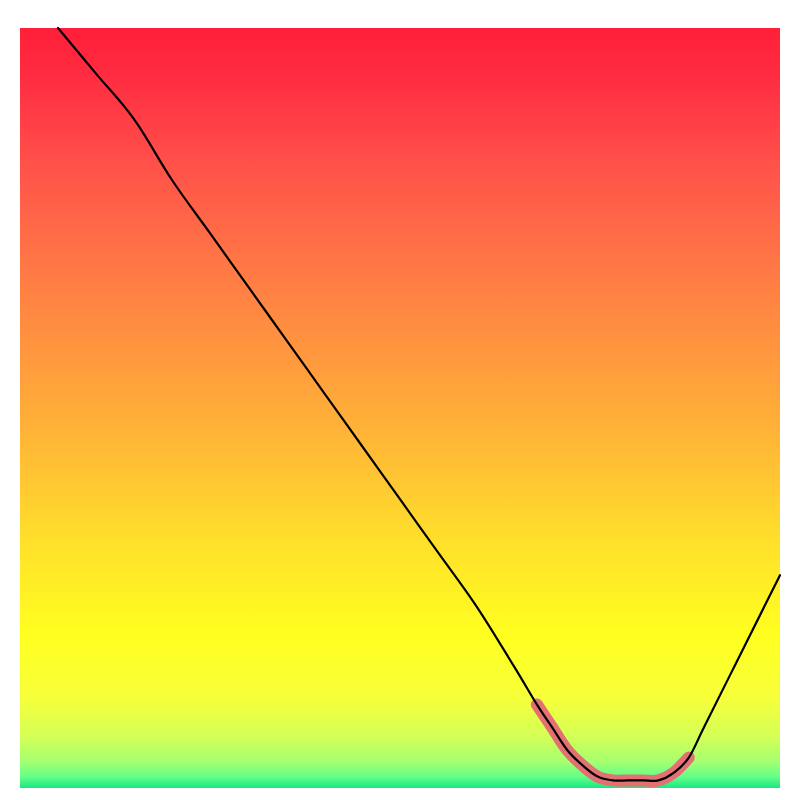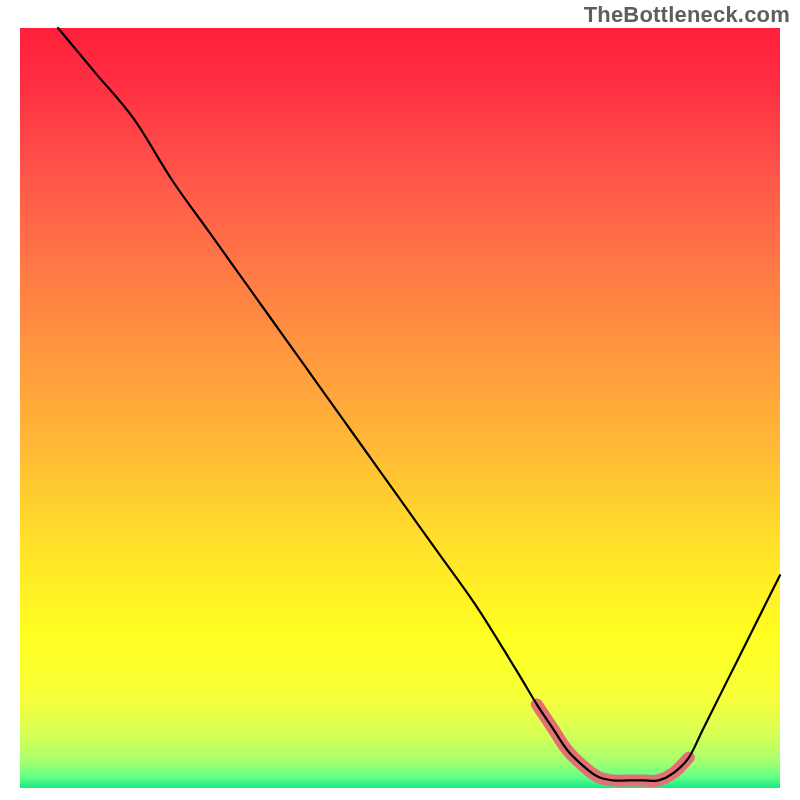--- a/index.html
+++ b/index.html
@@ -24,21 +24,20 @@
     color: #5e5e5e;
     letter-spacing: 0.2px;
   }
   svg {
     display: block;
   }
 </style>
 </head>
 <body>
 <div class="container">
-  <div class="watermark">TheBottleneck.com</div>
   <svg id="chart-svg" width="800" height="800" viewBox="0 0 800 800">
       <defs>
         <linearGradient id="bg-grad" x1="0" y1="0" x2="0" y2="1">
           <stop offset="0%" stop-color="#ff1f3a"></stop>
           <stop offset="7.000000000000001%" stop-color="#ff2e42"></stop>
           <stop offset="18%" stop-color="#ff514a"></stop>
           <stop offset="30%" stop-color="#ff7446"></stop>
           <stop offset="42%" stop-color="#ff953f"></stop>
           <stop offset="55.00000000000001%" stop-color="#ffb936"></stop>
           <stop offset="68%" stop-color="#ffe12a"></stop>

